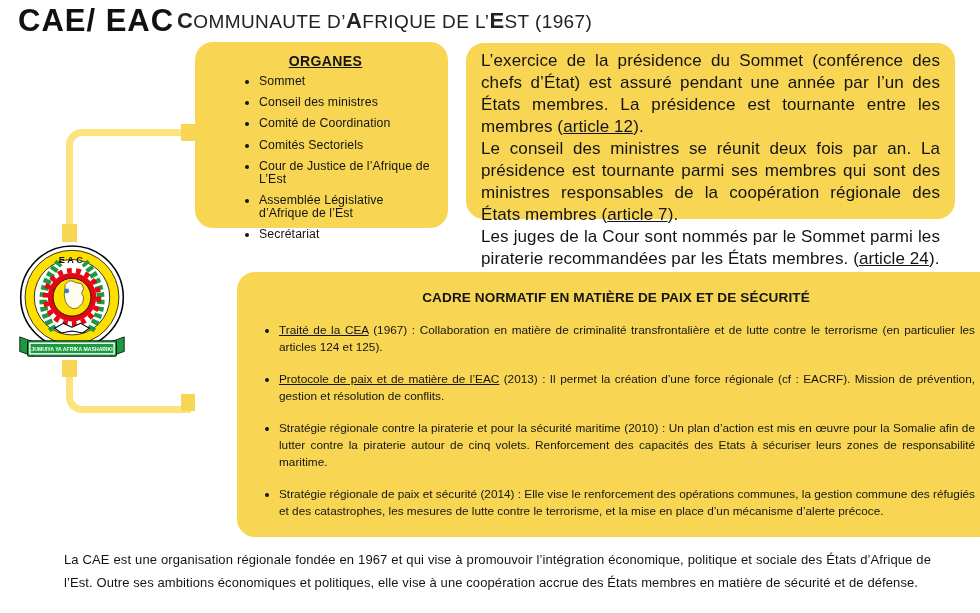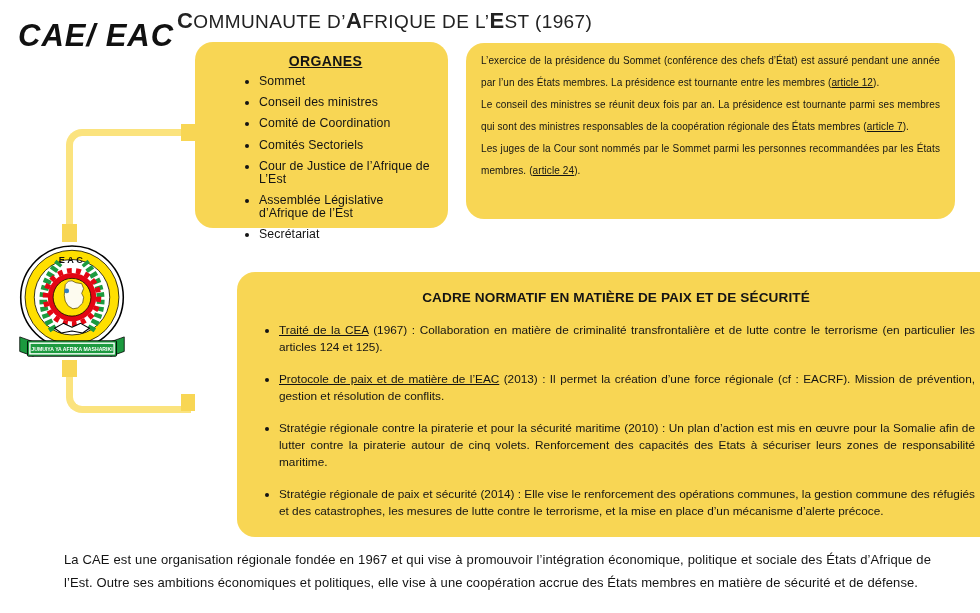--- a/index.html
+++ b/index.html
@@ -2,41 +2,41 @@
 <html><head>
 <meta charset="utf-8">
 <title>CAE / EAC</title>
 <style>
   html,body { margin:0; padding:0; background:#fff; }
   .page {
     position:relative; width:980px; height:613px; background:#ffffff;
     font-family:"Liberation Sans", sans-serif; color:#141414; overflow:hidden;
   }
   .brand {
-    position:absolute; left:18px; top:18px; font-size:31px; font-weight:800;
-    letter-spacing:1px; color:#111;font-style:italic;
+    position:absolute; left:18px; top:3px; font-size:31px; font-weight:800;
+    letter-spacing:1px; color:#111;
   }
   .subtitle {
     position:absolute; left:177px; top:8px; font-size:19px; font-weight:400;
     letter-spacing:0.4px; color:#222; white-space:nowrap;
   }
   .subtitle .big { font-size:22px; font-weight:700; }
 
   .ybox { position:absolute; background:#F8D654; border-radius:18px; box-sizing:border-box; }
 
   
   .organes { left:195px; top:42px; width:253px; height:186px; padding:10px 12px 8px 20px; }
   .organes h2 { margin:1px 0 6px; text-align:center; font-size:14px; font-weight:700;
     text-decoration:underline; letter-spacing:0.4px; }
   .organes ul { margin:6px 0 0; padding-left:24px; }
   .organes li { font-size:12.3px; line-height:13px; margin-bottom:8.2px; letter-spacing:0.1px;margin-left:20px; }
 
   
   .gov { left:466px; top:43px; width:489px; height:176px; padding:7px 15px 6px 15px; }
-  .gov p { margin:0; font-size:10px; line-height:22px; text-align:justify; letter-spacing:0.1px; }
+  .gov p { margin:0; font-size:17px; line-height:22px; text-align:justify; letter-spacing:0.1px; }
   .ulink { text-decoration:underline; cursor:pointer; }
 
   
   .cadre { left:195px; top:272px; width:760px; height:265px; padding:15px 22px 10px 20px;margin-left:42px; }
   .cadre h2 { margin:3px 0 0; text-align:center; font-size:13.6px; font-weight:700; letter-spacing:0.1px; }
   .cadre ul { margin:17px 0 0; padding-left:22px; }
   .cadre li { font-size:11.8px; line-height:17px; margin-bottom:15px; text-align:justify; }
   .cadre .lead { text-decoration:underline; cursor:pointer; }
 
   
@@ -111,21 +111,21 @@
       <li>Comités Sectoriels</li>
       <li>Cour de Justice de l’Afrique de L’Est</li>
       <li>Assemblée Législative d’Afrique de l’Est</li>
       <li>Secrétariat</li>
     </ul>
   </div>
 
   <div class="ybox gov">
     <p><span>L’exercice de la présidence du Sommet (conférence des chefs d’État) est assuré pendant une année par l’un des États membres. La présidence est tournante entre les membres (</span><span class="ulink">article 12</span><span>).</span></p>
     <p><span>Le conseil des ministres se réunit deux fois par an. La présidence est tournante parmi ses membres qui sont des ministres responsables de la coopération régionale des États membres (</span><span class="ulink">article 7</span><span>).</span></p>
-    <p><span>Les juges de la Cour sont nommés par le Sommet parmi les personnes recommandées par les États membres. (</span><span class="ulink">article 24</span><span>).</span></p>
+    <p><span>Les juges de la Cour sont nommés par le Sommet parmi les piraterie recommandées par les États membres. (</span><span class="ulink">article 24</span><span>).</span></p>
   </div>
 
   <div class="ybox cadre">
     <h2>CADRE NORMATIF EN MATIÈRE DE PAIX ET DE SÉCURITÉ</h2>
     <ul>
       <li><span class="lead">Traité de la CEA</span><span> (1967) : Collaboration en matière de criminalité transfrontalière et de lutte contre le terrorisme (en particulier les articles 124 et 125).</span></li>
       <li><span class="lead">Protocole de paix et de matière de l’EAC</span><span> (2013) : Il permet la création d’une force régionale (cf : EACRF). Mission de prévention, gestion et résolution de conflits.</span></li>
       <li><span>Stratégie régionale contre la piraterie et pour la sécurité maritime (2010) : Un plan d’action est mis en œuvre pour la Somalie afin de lutter contre la piraterie autour de cinq volets. Renforcement des capacités des Etats à sécuriser leurs zones de responsabilité maritime.</span></li>
       <li><span>Stratégie régionale de paix et sécurité (2014) : Elle vise le renforcement des opérations communes, la gestion commune des réfugiés et des catastrophes, les mesures de lutte contre le terrorisme, et la mise en place d’un mécanisme d’alerte précoce.</span></li>
     </ul>

